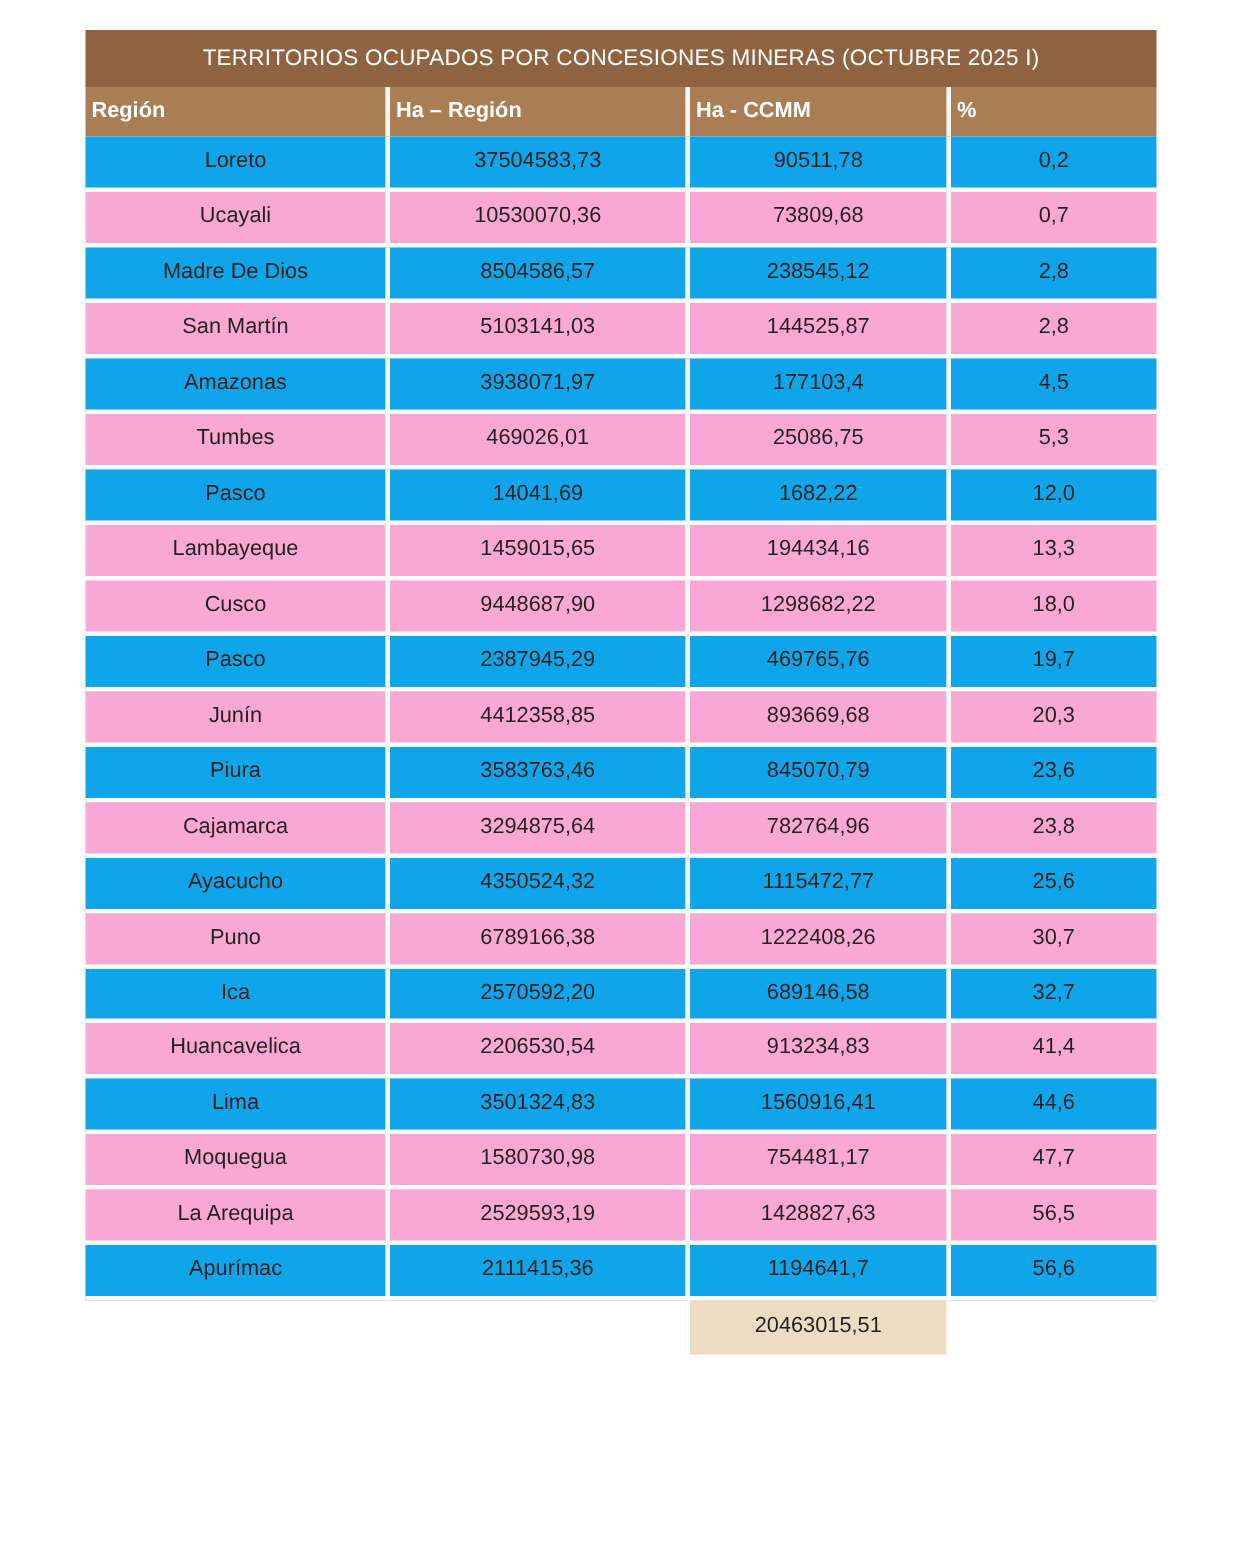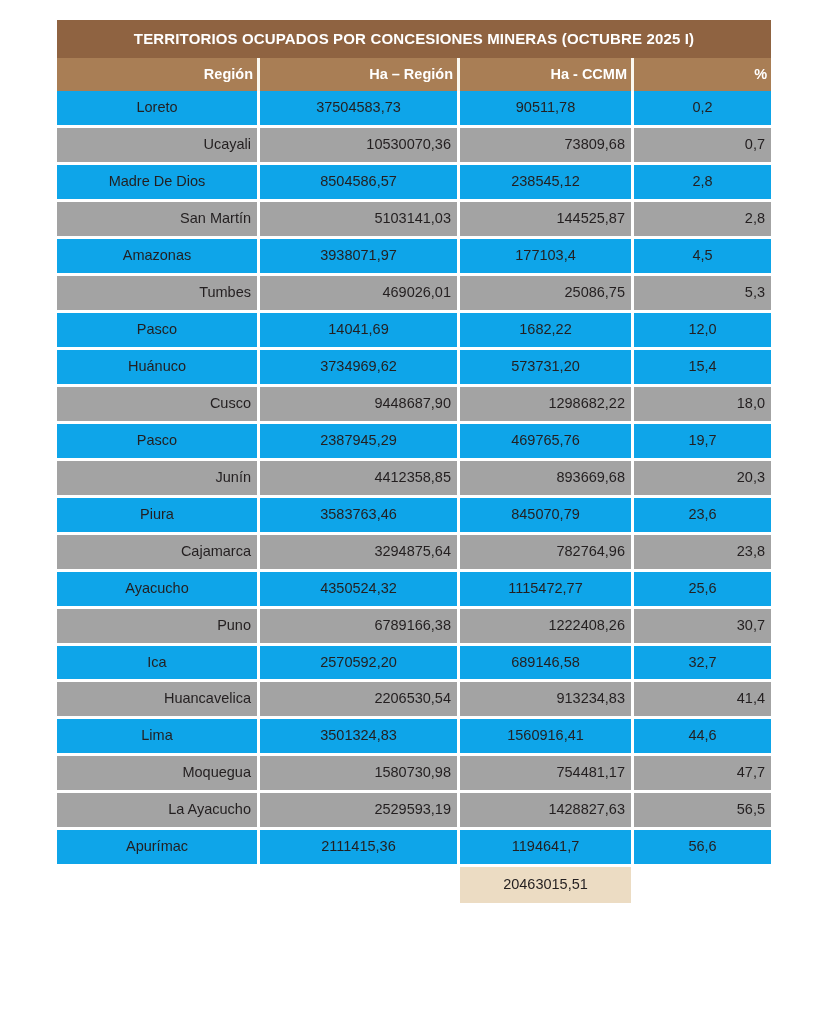--- a/index.html
+++ b/index.html
@@ -31,52 +31,52 @@
 
   table.mining-table col.c-region  { width: 200px; }
   table.mining-table col.c-haregion{ width: 200px; }
   table.mining-table col.c-haccmm  { width: 174px; }
   table.mining-table col.c-pct     { width: 140px; }
 
   .title-row th {
     background: #8f6341;
     color: #ffffff;
     font-size: 15px;
-    font-weight: bold;
+    font-weight: normal;
     letter-spacing: 0.15px;
     text-align: center;
     padding: 11px 6px 10px 6px;
     line-height: 1.1;
   }
 
   .head-row th {
     background: #a97e55;
     color: #ffffff;
     font-size: 14.5px;
     font-weight: bold;
-    text-align: right;
+    text-align: left;
     padding: 9px 4px 9px 4px;
     border-left: 3px solid #fbf8f0;
     line-height: 1.1;
   }
   .head-row th:first-child { border-left: none; }
 
   tbody tr td {
     font-size: 14.5px;
     color: #231f20;
     text-align: center;
     padding: 9px 6px 9px 6px;
     border-left: 3px solid #ffffff;
     border-bottom: 3px solid #ffffff;
     line-height: 1.1;
   }
   tbody tr td:first-child { border-left: none; }
 
   tbody tr.odd td  { background: #0ea5e9; }
-  tbody tr.even td { background: #a3a3a3; text-align: right; }
+  tbody tr.even td { background: #f9a8d4; }
 
   .total-row td {
     background: transparent;
     border: none;
     padding: 0;
   }
   .total-row td.total-cell {
     background: #ecdcc3;
     font-size: 14.5px;
     color: #231f20;
@@ -144,25 +144,25 @@
           <td>469026,01</td>
           <td>25086,75</td>
           <td>5,3</td>
         </tr>
         <tr class="odd">
           <td>Pasco</td>
           <td>14041,69</td>
           <td>1682,22</td>
           <td>12,0</td>
         </tr>
-        <tr class="odd">
-          <td>Huánuco</td>
-          <td>3734969,62</td>
-          <td>573731,20</td>
-          <td>15,4</td>
+        <tr class="even">
+          <td>Lambayeque</td>
+          <td>1459015,65</td>
+          <td>194434,16</td>
+          <td>13,3</td>
         </tr>
         <tr class="even">
           <td>Cusco</td>
           <td>9448687,90</td>
           <td>1298682,22</td>
           <td>18,0</td>
         </tr>
         <tr class="odd">
           <td>Pasco</td>
           <td>2387945,29</td>
@@ -217,21 +217,21 @@
           <td>1560916,41</td>
           <td>44,6</td>
         </tr>
         <tr class="even">
           <td>Moquegua</td>
           <td>1580730,98</td>
           <td>754481,17</td>
           <td>47,7</td>
         </tr>
         <tr class="even">
-          <td>La Ayacucho</td>
+          <td>La Arequipa</td>
           <td>2529593,19</td>
           <td>1428827,63</td>
           <td>56,5</td>
         </tr>
         <tr class="odd">
           <td>Apurímac</td>
           <td>2111415,36</td>
           <td>1194641,7</td>
           <td>56,6</td>
         </tr>

